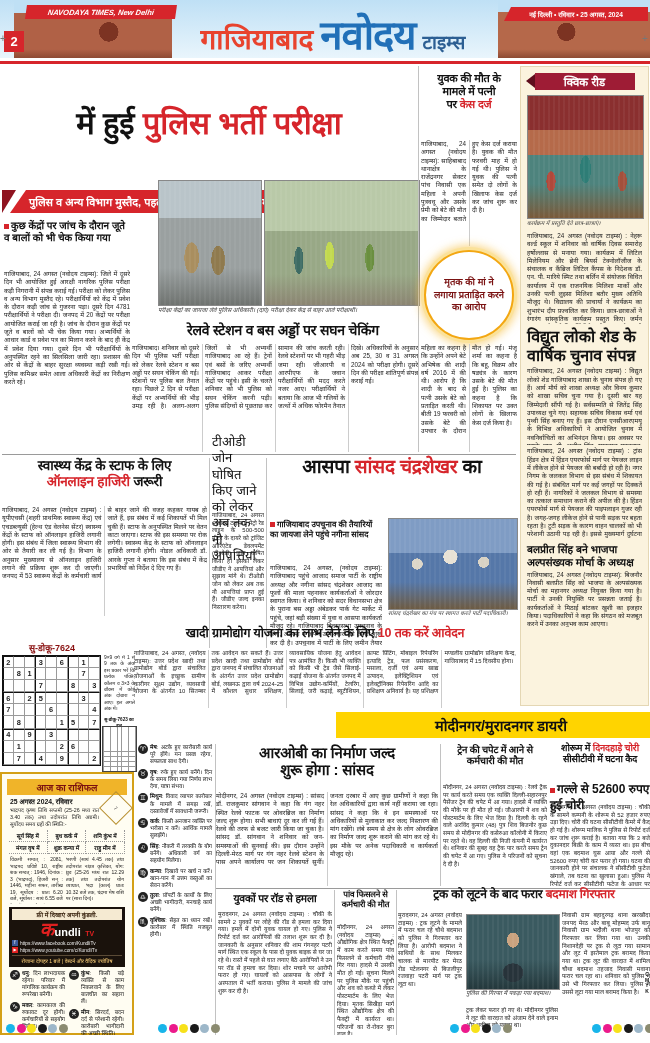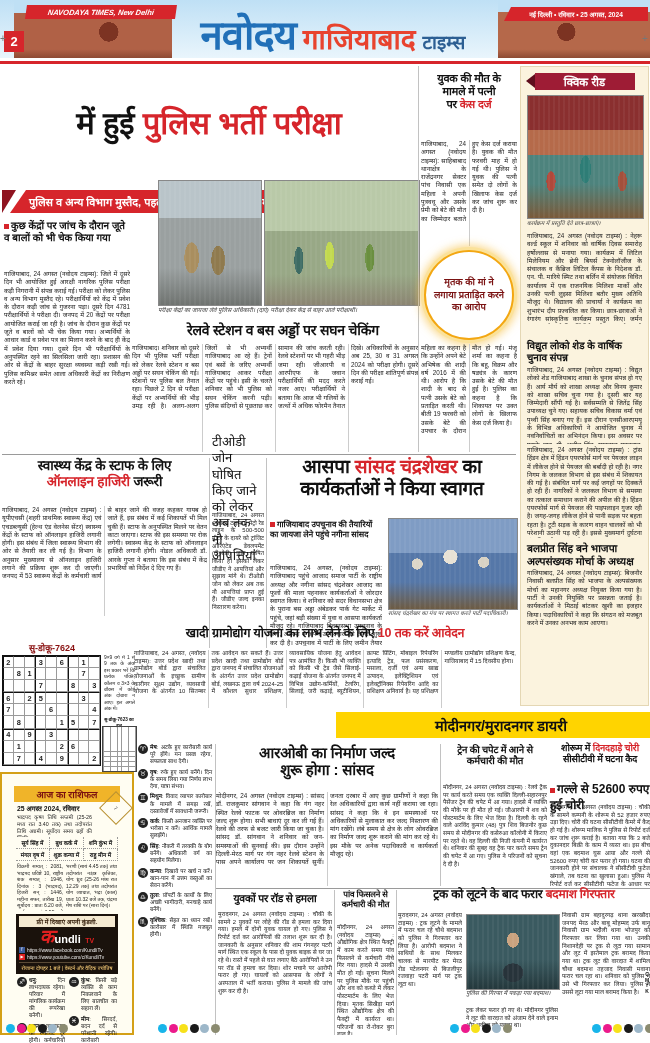--- a/index.html
+++ b/index.html
@@ -68,22 +68,22 @@
        linear-gradient(180deg,#bfe0f5 0 20%,#b5684a 20% 85%,#8e4a33)"></div>
   <div class="abs" style="left:26px;top:5px;width:150px;height:14px;background:#d6252b;transform:skewX(-8deg);
        color:#fff;font-size:7.5px;font-weight:bold;font-style:italic;display:flex;align-items:center;justify-content:center">
     <span>NAVODAYA TIMES, New Delhi</span>
   </div>
   <div class="abs" style="left:4px;top:31px;width:20px;height:21px;background:#d6252b;color:#fff;font-weight:bold;
        font-size:13px;display:flex;align-items:center;justify-content:center">
     <span>2</span>
   </div>
   <div class="abs" style="left:168px;top:6px;width:330px;height:50px;display:flex;align-items:baseline;justify-content:center;gap:7px">
+    <span style="color:#e8432e;font-size:28px;font-weight:bold">गाजियाबाद</span>
     <span style="color:#2170b8;font-size:40px;font-weight:bold;letter-spacing:-1px">नवोदय</span>
-    <span style="color:#e8432e;font-size:28px;font-weight:bold">गाजियाबाद</span>
     <span style="color:#2d5f93;font-size:19px;font-weight:bold">टाइम्स</span>
   </div>
   <div class="abs" style="left:504px;top:7px;width:144px;height:14px;background:#d6252b;color:#fff;font-size:6.6px;font-weight:bold;
        display:flex;align-items:center;justify-content:center;clip-path:polygon(7px 0,100% 0,100% 100%,0 100%)">
     <span>नई दिल्ली • रविवार • 25 अगस्त, 2024</span>
   </div>
 </div>
 <div class="abs" style="left:0;top:61px;width:650px;height:3px;background:#d6252b"></div>
 <div class="corner" style="left:0;top:33px">+</div>
 <div class="corner" style="left:642px;top:33px">+</div>
@@ -135,41 +135,40 @@
   <div class="qr" style="width:100px;height:17px;margin:0 auto 3px auto">
     <span>क्विक रीड</span>
   </div>
   <div class="ph" style="position:relative;left:0;top:2px;width:115px;height:122px;margin:0 auto;
        background:radial-gradient(ellipse 12px 30px at 50% 60%,#2e7d76 0 45%,transparent 46%),
        radial-gradient(ellipse 10px 22px at 20% 70%,#b0483a 0 45%,transparent 46%),
        radial-gradient(ellipse 10px 22px at 82% 70%,#a3503c 0 45%,transparent 46%),
        linear-gradient(180deg,#8a2f2f 0 28%,#b56a4a 28% 48%,#4d837d 48% 72%,#7a5a3a)"></div>
   <div class="bd cap" style="font-size:5.8px;height:10px;margin-top:3px">कार्यक्रम में प्रस्तुति देते छात्र-छात्राएं।</div>
   <div class="bd" style="height:92px;margin-top:2px">गाजियाबाद, 24 अगस्त (नवोदय टाइम्स) : नेहरू वर्ल्ड स्कूल में शनिवार को वार्षिक दिवस समारोह हर्षोल्लास से मनाया गया। कार्यक्रम में लिटिल मिलेनियम और ब्रेनी बियर्स टेक्नोलॉजीज के संचालक व कैंब्रिज लिटिल कैंपस के निदेशक डॉ. एन. पी. मारिये स्मिट तथा बर्लिन में संयोजक विधित कार्यालय में एक राजनयिक मिलिशा मार्को और उनकी पत्नी लुइसा मिलिशा बतौर मुख्य अतिथि मौजूद थे। विद्यालय की प्राचार्या ने कार्यक्रम का शुभारंभ दीप प्रज्वलित कर किया। छात्र-छात्राओं ने रंगारंग सांस्कृतिक कार्यक्रम प्रस्तुत किए। जर्मन भाषा पढ़ने वाले विद्यार्थियों ने जर्मन नाटक से अपनी अभिनय क्षमता का बखूबी परिचय दिया। मुख्य अतिथि ने कार्यक्रम की भूरि-भूरि प्रशंसा करते हुए बच्चों को बेहतर करने के लिए प्रेरित किया।</div>
-  <div style="font-weight:bold;font-size:10px;line-height:1.2;margin-top:16px">विद्युत लोको शेड के वार्षिक चुनाव संपन्न</div>
+  <div style="font-weight:bold;font-size:16px;line-height:1.2;margin-top:3px">विद्युत लोको शेड के वार्षिक चुनाव संपन्न</div>
   <div class="bd" style="height:78px;margin-top:2px">गाजियाबाद, 24 अगस्त (नवोदय टाइम्स) : विद्युत लोको शेड गाजियाबाद शाखा के चुनाव संपन्न हो गए हैं। आर्य मौर्य को शाखा अध्यक्ष और विनय कुमार को शाखा सचिव चुना गया है। दूसरी बार यह जिम्मेदारी सौंपी गई है। सर्वसम्मति से जितेंद्र सिंह उपाध्यक्ष चुने गए। सहायक सचिव विकास वर्मा एवं पृथ्वी सिंह बनाए गए हैं। इस दौरान एनसीआरएमयू के विभिन्न अधिकारियों ने आयोजित चुनाव में नवनिर्वाचितों का अभिनंदन किया। इस अवसर पर एसके शाह, पी. अजीत सिंह, सुखलाल पहलवान, टीका मीणा, गजराज सिंह, नितिन, हिमांशु, रोहित तथा अनिल आदि मौजूद रहे।</div>
   <div class="bd" style="height:92px;margin-top:2px">गाजियाबाद, 24 अगस्त (नवोदय टाइम्स) : ट्रांस हिंडन क्षेत्र में हिंडन एयरफोर्स मार्ग पर पेयजल लाइन में लीकेज होने से पेयजल की बर्बादी हो रही है। नगर निगम के जलकल विभाग से इस संबंध में शिकायत की गई है। संबंधित मार्ग पर कई जगहों पर दिक्कतें हो रही हैं। नागरिकों ने जलकल विभाग से समस्या का तत्काल समाधान कराने की अपील की है। हिंडन एयरफोर्स मार्ग से पेयजल की पाइपलाइन गुजर रही है। जगह-जगह लीकेज होने से पानी सड़क पर बहता रहता है। टूटी सड़क के कारण वाहन चालकों को भी परेशानी उठानी पड़ रही है। इससे मुख्यमार्ग दुर्घटना संभावित भी बना हुआ है।</div>
   <div style="font-weight:bold;font-size:10.5px;line-height:1.2;margin-top:4px">बलप्रीत सिंह बने भाजपा अल्पसंख्यक मोर्चा के अध्यक्ष</div>
   <div class="bd" style="height:56px;margin-top:2px">गाजियाबाद, 24 अगस्त (नवोदय टाइम्स): बिजनौर निवासी बलप्रीत सिंह को भाजपा के अल्पसंख्यक मोर्चा का महानगर अध्यक्ष नियुक्त किया गया है। पार्टी ने उनकी नियुक्ति पर प्रसन्नता जताई है। कार्यकर्ताओं ने मिठाई बांटकर खुशी का इजहार किया। पदाधिकारियों ने कहा कि संगठन को मजबूत करने में उनका अनुभव काम आएगा।</div>
 </div>
 
 <div class="abs hl" style="left:2px;top:458px;width:205px;height:44px;font-size:13.5px">
   <span>स्वास्थ्य केंद्र के स्टाफ के लिए</span><br>
   <span class="red">ऑनलाइन हाजिरी</span><span> जरूरी</span>
 </div>
 <div class="abs bd c2" style="left:2px;top:506px;width:205px;height:110px">गाजियाबाद, 24 अगस्त (नवोदय टाइम्स) : यूपीएचसी (शहरी प्राथमिक स्वास्थ्य केंद्र) एवं एचडब्ल्यूसी (हेल्थ एंड वेलनेस सेंटर) स्वास्थ्य केंद्रों के स्टाफ को ऑनलाइन हाजिरी लगानी होगी। इस संबंध में जिला स्वास्थ्य विभाग की ओर से तैयारी कर ली गई है। विभाग के अनुसार मुख्यालय से ऑनलाइन हाजिरी लगाने की प्रक्रिया शुरू कर दी जाएगी। जनपद में 53 स्वास्थ्य केंद्रों के कर्मचारी कार्य से बाहर जाने की वजह कहकर गायब हो जाते हैं, इस संबंध में कई शिकायतें भी मिल चुकी हैं। स्टाफ के अनुपस्थित मिलने पर वेतन काटा जाएगा। स्टाफ की इस समस्या पर रोक लगेगी। स्वास्थ्य केंद्र के स्टाफ को ऑनलाइन हाजिरी लगानी होगी। नोडल अधिकारी डॉ. आरके गुप्ता ने बताया कि इस संबंध में केंद्र प्रभारियों को निर्देश दे दिए गए हैं।</div>
 
 <div class="vr" style="left:209px;top:458px;height:190px"></div>
 <div class="abs" style="left:212px;top:434px;width:52px;height:52px;font-weight:normal;font-size:13px;line-height:1.25">टीओडी जोन घोषित किए जाने को लेकर अब तक नौ आपत्तियां</div>
 <div class="abs bd2" style="left:212px;top:512px;width:52px;height:136px">गाजियाबाद, 24 अगस्त (नवोदय टाइम्स): मेट्रो रेड लाइन के 500-500 मीटर के दायरे को ट्रांजिट ओरिएंटेड डेवलपमेंट (टीओडी) जोन घोषित किया है। इसको लेकर जीडीए ने आपत्तियां और सुझाव मांगे थे। टीओडी जोन को लेकर अब तक नौ आपत्तियां प्राप्त हुई हैं। जीडीए जल्द इनका निस्तारण करेगा।</div>
 <div class="vr" style="left:266px;top:458px;height:190px"></div>
 
 <div class="abs hl" style="left:268px;top:456px;width:248px;height:56px;font-size:19px">
   <span>आसपा </span><span class="red">सांसद चंद्रशेखर</span><span> का</span><br>
-  <span>कार्यकर्ताओं ने किया स्वागत</span>
 </div>
 <div class="abs" style="left:270px;top:520px;width:112px;height:42px;font-weight:bold;font-size:8px;line-height:1.3">
   <span class="sq"></span><span>गाजियाबाद उपचुनाव की तैयारियों का जायजा लेने पहुंचे नगीना सांसद</span>
 </div>
 <div class="abs bd" style="left:270px;top:564px;width:112px;height:82px">गाजियाबाद, 24 अगस्त, (नवोदय टाइम्स): गाजियाबाद पहुंचे आजाद समाज पार्टी के राष्ट्रीय अध्यक्ष और नगीना सांसद चंद्रशेखर आजाद का फूलों की माला पहनाकर कार्यकर्ताओं ने जोरदार स्वागत किया। वे शनिवार को सदर विधानसभा क्षेत्र के पुराना बस अड्डा अंबेडकर पार्क गेट मार्केट में पहुंचे, जहां बड़ी संख्या में युवा व आसपा कार्यकर्ता मौजूद रहे। गाजियाबाद विधानसभा उपचुनाव के लिए, आसपा ने अपने उम्मीदवारों की तैयारी शुरू कर दी है। उपचुनाव में पार्टी के लिए जमीन तैयार करने नगीना सांसद गाजियाबाद पहुंचे थे। अगर दलित एकजुट हो जाए, तो कोई भी ताकत हमारी जीत नहीं रोक सकती।</div>
 <div class="ph" style="left:388px;top:518px;width:128px;height:90px;
      background:radial-gradient(circle 14px at 48% 42%,#e8e2d5 0 50%,transparent 51%),
      radial-gradient(circle 11px at 22% 50%,#dcd6c8 0 50%,transparent 51%),
      radial-gradient(circle 11px at 74% 48%,#d8d2c4 0 50%,transparent 51%),
      linear-gradient(180deg,#7f9cc4 0 38%,#5577a8 38% 70%,#6d5b43)"></div>
@@ -312,21 +311,21 @@
     <div class="su-cell"></div>
     <div class="su-cell">9</div>
     <div class="su-cell bl"></div>
     <div class="su-cell"></div>
     <div class="su-cell">2</div>
   </div>
 <div class="abs bd2" style="left:104px;top:655px;width:31px;height:58px;font-size:4.9px">9×9 वर्ग में 1 से 9 तक के अंक इस प्रकार भरें कि प्रत्येक पंक्ति, कॉलम व 3×3 के बॉक्स में कोई अंक दोबारा न आए। हल अगले अंक में।</div>
 <div class="abs" style="left:102px;top:716px;width:34px;height:9px;font-weight:bold;font-size:4.6px;text-align:center">सु-डोकू-7623 का हल</div>
 <div class="abs mini" style="left:102px;top:726px;width:33px;height:44px"></div>
 
-<div class="abs rbox" style="left:0;top:772px;width:134px;height:263px;padding:12px">
+<div class="abs rbox" style="left:0;top:772px;width:134px;height:263px;padding:5px">
   <div class="rhead">आज का राशिफल</div>
   <div style="font-size:6.8px;font-weight:bold;padding:2px 3px 0 3px">25 अगस्त 2024, रविवार</div>
   <div class="abs" style="left:102px;top:22px;width:22px;height:22px;border:1px solid #b99132;transform:rotate(45deg);
        display:flex;align-items:center;justify-content:center;font-size:5px;color:#555">7</div>
   <div class="bd2" style="font-size:5.3px;padding:1px 28px 1px 3px;height:22px">भाद्रपद कृष्ण तिथि सप्तमी (25-26 मध्य रात 3.40 तक) तथा तदोपरांत तिथि अष्टमी। सूर्योदय समय ग्रहों की स्थिति:-</div>
   <div class="planet" style="padding:0 2px">
 
   <span>सूर्य सिंह में</span>
       <span>बुध कर्क में</span>
       <span>शनि कुंभ में</span>

